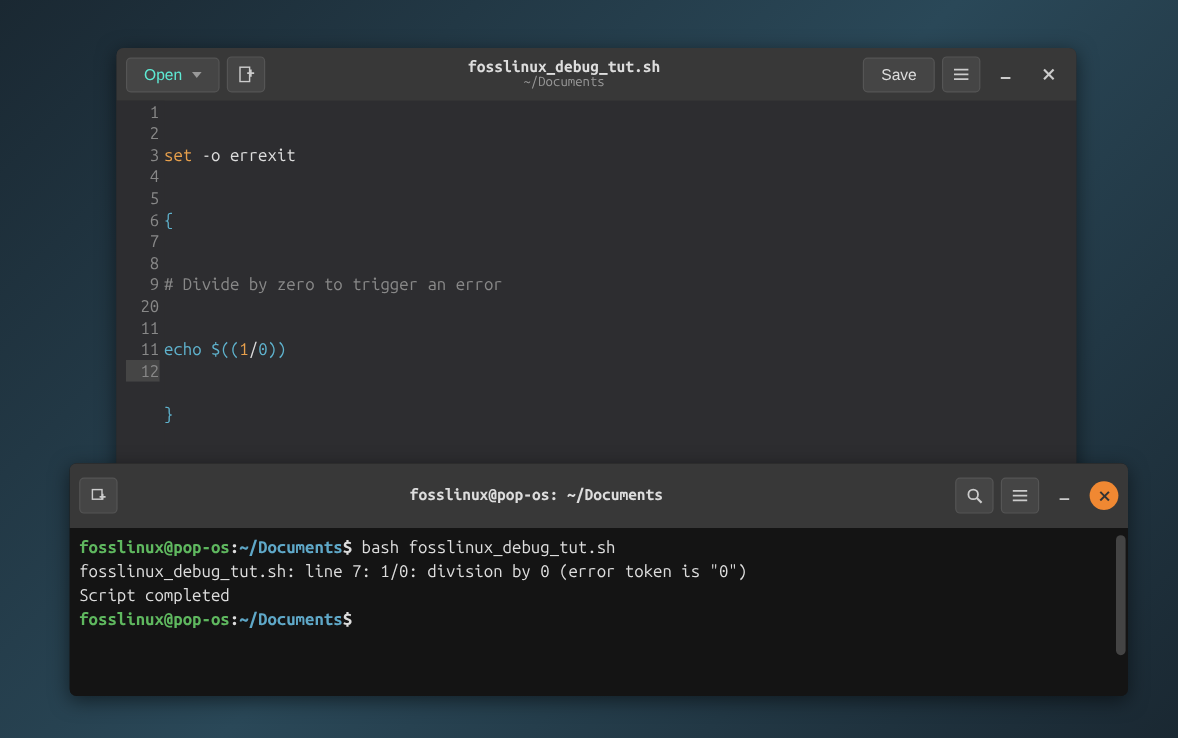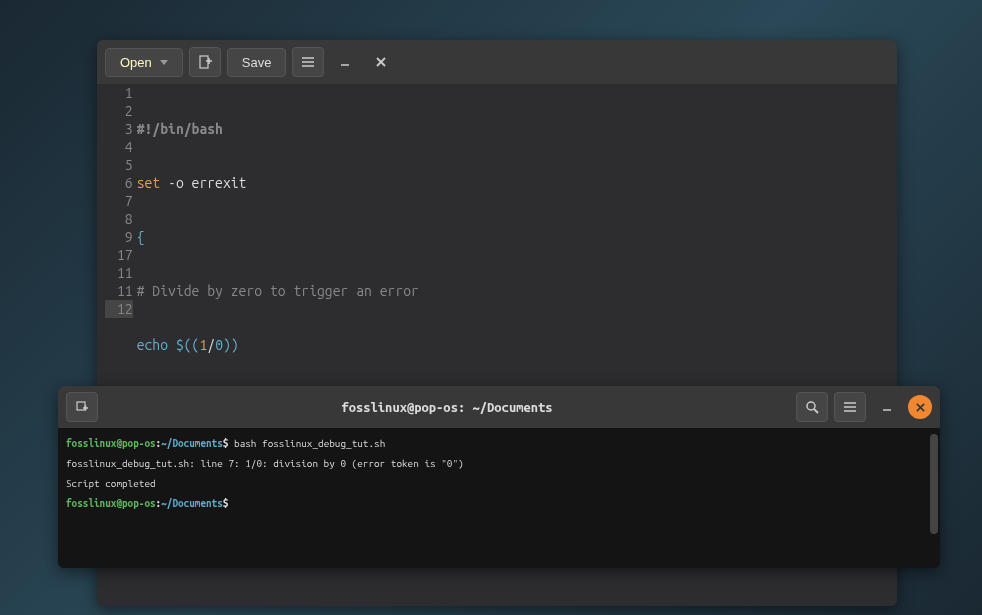--- a/index.html
+++ b/index.html
@@ -29,21 +29,21 @@
       height: 44px;
       display: flex;
       align-items: center;
       padding: 0 8px;
       gap: 6px;
     }
     
     .open-btn {
       background: #454545;
       border: 1px solid #555;
-      color: #fef9c3;
+      color: #5eead4;
       padding: 6px 14px;
       border-radius: 4px;
       display: flex;
       align-items: center;
       gap: 8px;
       font-size: 13px;
       cursor: pointer;
     }
     
     .icon-btn {
@@ -144,21 +144,21 @@
       left: 58px;
       width: 882px;
       background: #1a1a1a;
       border-radius: 6px;
       overflow: hidden;
       box-shadow: 0 4px 16px rgba(0,0,0,0.5);
     }
     
     .terminal-titlebar {
       background: #383838;
-      height: 42px;
+      height: 54px;
       display: flex;
       align-items: center;
       padding: 0 8px;
       gap: 6px;
     }
     
     .terminal-title {
       flex: 1;
       text-align: center;
       font-size: 13px;
@@ -175,21 +175,21 @@
       align-items: center;
       justify-content: center;
       cursor: pointer;
       color: #333;
       font-weight: bold;
     }
     
     .terminal-content {
       background: #141414;
       padding: 6px 8px;
-      font-size: 10px;
+      font-size: 14px;
       line-height: 20px;
       color: #ddd;
       min-height: 140px;
       white-space: pre-wrap;
       position: relative;
     }
     
     .term-user { color: #5fb85f; font-weight: bold; }
     .term-colon { color: #ddd; font-weight: bold; }
     .term-path { color: #5fa8c8; font-weight: bold; }
@@ -216,20 +216,24 @@
       <span>Open</span>
       <span class="chevron-down"></span>
     </button>
     <button class="icon-btn">
       <svg width="14" height="14" viewBox="0 0 14 14">
         <rect x="2" y="1" width="8" height="12" fill="none" stroke="#ccc" stroke-width="1.2"></rect>
         <line x1="8" y1="6" x2="14" y2="6" stroke="#ccc" stroke-width="1.5"></line>
         <line x1="11" y1="3" x2="11" y2="9" stroke="#ccc" stroke-width="1.5"></line>
       </svg>
     </button>
+    <div class="title-center">
+      <div class="title-main">fosslinux_debug_tut.sh</div>
+      <div class="title-sub">~/Documents</div>
+    </div>
     <button class="save-btn">Save</button>
     <button class="icon-btn">
       <svg width="14" height="12" viewBox="0 0 14 12">
         <line x1="1" y1="2" x2="13" y2="2" stroke="#ccc" stroke-width="1.5"></line>
         <line x1="1" y1="6" x2="13" y2="6" stroke="#ccc" stroke-width="1.5"></line>
         <line x1="1" y1="10" x2="13" y2="10" stroke="#ccc" stroke-width="1.5"></line>
       </svg>
     </button>
     <div class="win-btn">
       <svg width="10" height="10" viewBox="0 0 10 10">
@@ -248,27 +252,26 @@
     <div class="gutter">
       <div class="code-line">1</div>
       <div class="code-line">2</div>
       <div class="code-line">3</div>
       <div class="code-line">4</div>
       <div class="code-line">5</div>
       <div class="code-line">6</div>
       <div class="code-line">7</div>
       <div class="code-line">8</div>
       <div class="code-line">9</div>
-      <div class="code-line">17</div>
+      <div class="code-line">20</div>
       <div class="code-line">11</div>
       <div class="code-line">11</div>
       <div class="code-line gutter-highlight">12</div>
     </div>
     <div class="code-area">
-      <div class="code-line"><span class="tk-shebang">#!/bin/bash</span></div>
       <div class="code-line"><span class="tk-keyword">set</span><span class="tk-option"> -o errexit</span></div>
       <div class="code-line"><span class="tk-brace">{</span></div>
       <div class="code-line"><span class="tk-comment"># Divide by zero to trigger an error</span></div>
       <div class="code-line"><span class="tk-cmd">echo</span><span> </span><span class="tk-var">$((</span><span class="tk-num1">1</span><span class="tk-op">/</span><span class="tk-num0">0</span><span class="tk-var">))</span></div>
       <div class="code-line"><span class="tk-brace">}</span></div>
       <div class="code-line"><span class="tk-comment"># Call the function</span></div>
       <div class="code-line"><span class="tk-plain">myfunc</span></div>
       
       
       

